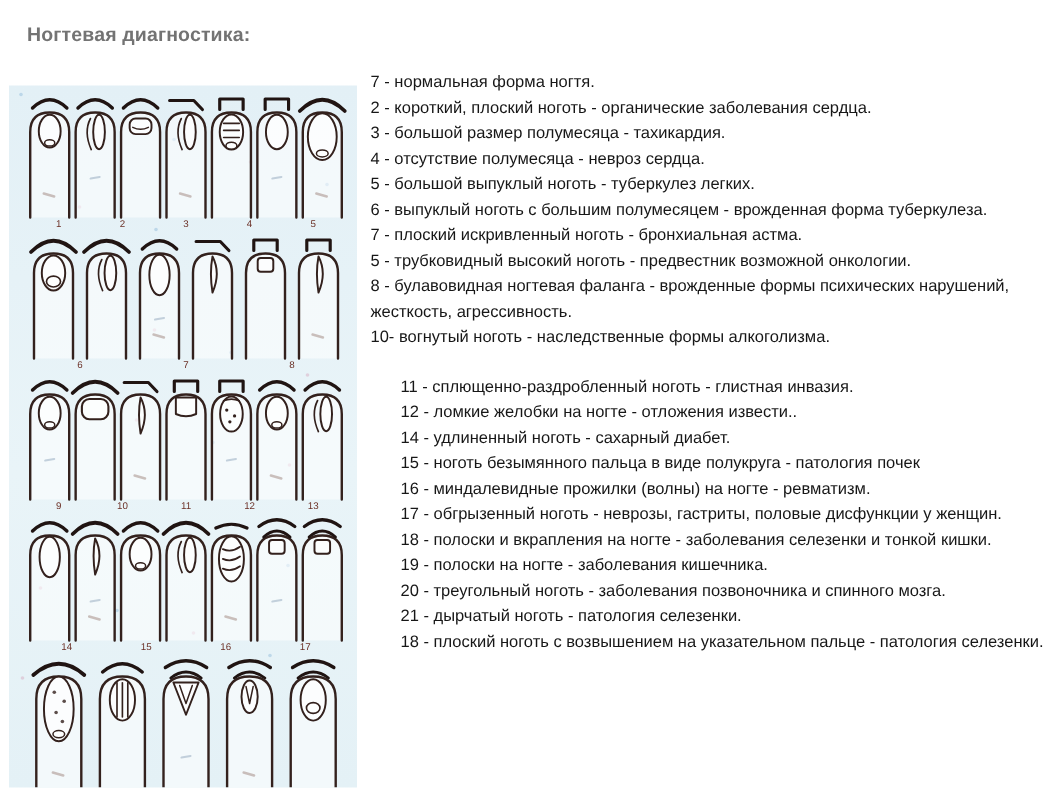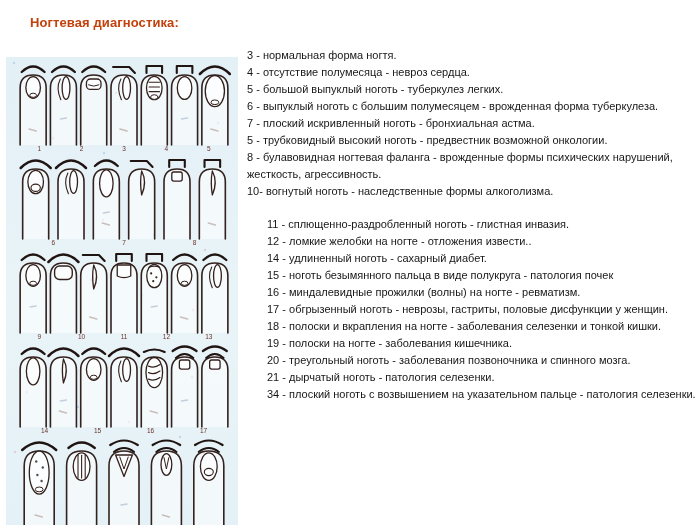--- a/index.html
+++ b/index.html
@@ -3,21 +3,21 @@
 <meta charset="utf-8">
 <style>
   html,body{margin:0;padding:0;}
   body{
     width:700px;height:525px;background:#ffffff;overflow:hidden;position:relative;
     font-family:"Liberation Sans",sans-serif;
   }
   .page{position:absolute;inset:0;}
   .title{
     position:absolute;left:18px;top:15px;
-    font-size:13px;font-weight:bold;color:#c2410c;letter-spacing:.1px;margin-left:12px;
+    font-size:13px;font-weight:bold;color:#737373;letter-spacing:.1px;
   }
   .figure{
     position:absolute;left:6px;top:57px;width:232px;height:468px;
     background:linear-gradient(180deg,#e3f0f6 0%,#e9f4f8 55%,#e4f1f6 100%);
     overflow:hidden;
   }
   .figure svg{display:block;}
   .diag-list{
     position:absolute;left:247px;top:47px;width:452px;
     font-size:11px;line-height:17px;color:#171717;
@@ -287,36 +287,38 @@
           <path d="M188.99999999999997,388 Q202.79999999999998,379 216.59999999999997,388" fill="none" stroke="#201412" stroke-width="2.2" stroke-linecap="round" stroke-linejoin="round"></path>
           <path d="M192.6,395 Q202.79999999999998,387 212.99999999999997,395" fill="none" stroke="#201412" stroke-width="1.8" stroke-linecap="round" stroke-linejoin="round"></path>
           <ellipse cx="202.79999999999998" cy="409.6" rx="8.4" ry="13.8" fill="rgba(255,255,255,.7)" stroke="#33211d" stroke-width="1.3"></ellipse>
           <ellipse cx="202.79999999999998" cy="415" rx="4.5" ry="3.5999999999999996" fill="rgba(255,255,255,.7)" stroke="#33211d" stroke-width="1.1"></ellipse>
         </g>
       </svg>
   </div>
 
   <div class="diag-list">
     <div class="group" id="group1">
-        <div class="line">3 - нормальная форма ногтя.</div>
+        <div class="line">7 - нормальная форма ногтя.</div>
+        <div class="line">2 - короткий, плоский ноготь - органические заболевания сердца.</div>
+        <div class="line">3 - большой размер полумесяца - тахикардия.</div>
         <div class="line">4 - отсутствие полумесяца - невроз сердца.</div>
         <div class="line">5 - большой выпуклый ноготь - туберкулез легких.</div>
         <div class="line">6 - выпуклый ноготь с большим полумесяцем - врожденная форма туберкулеза.</div>
         <div class="line">7 - плоский искривленный ноготь - бронхиальная астма.</div>
         <div class="line">5 - трубковидный высокий ноготь - предвестник возможной онкологии.</div>
         <div class="line">8 - булавовидная ногтевая фаланга - врожденные формы психических нарушений, жесткость, агрессивность.</div>
         <div class="line">10- вогнутый ноготь - наследственные формы алкоголизма.</div>
       </div>
     <div class="group" id="group2">
         <div class="line">11 - сплющенно-раздробленный ноготь - глистная инвазия.</div>
         <div class="line">12 - ломкие желобки на ногте - отложения извести..</div>
         <div class="line">14 - удлиненный ноготь - сахарный диабет.</div>
         <div class="line">15 - ноготь безымянного пальца в виде полукруга - патология почек</div>
         <div class="line">16 - миндалевидные прожилки (волны) на ногте - ревматизм.</div>
         <div class="line">17 - обгрызенный ноготь - неврозы, гастриты, половые дисфункции у женщин.</div>
         <div class="line">18 - полоски и вкрапления на ногте - заболевания селезенки и тонкой кишки.</div>
         <div class="line">19 - полоски на ногте - заболевания кишечника.</div>
         <div class="line">20 - треугольный ноготь - заболевания позвоночника и спинного мозга.</div>
         <div class="line">21 - дырчатый ноготь - патология селезенки.</div>
-        <div class="line">34 - плоский ноготь с возвышением на указательном пальце - патология селезенки.</div>
+        <div class="line">18 - плоский ноготь с возвышением на указательном пальце - патология селезенки.</div>
       </div>
   </div>
 </div>
 
 </body></html>

